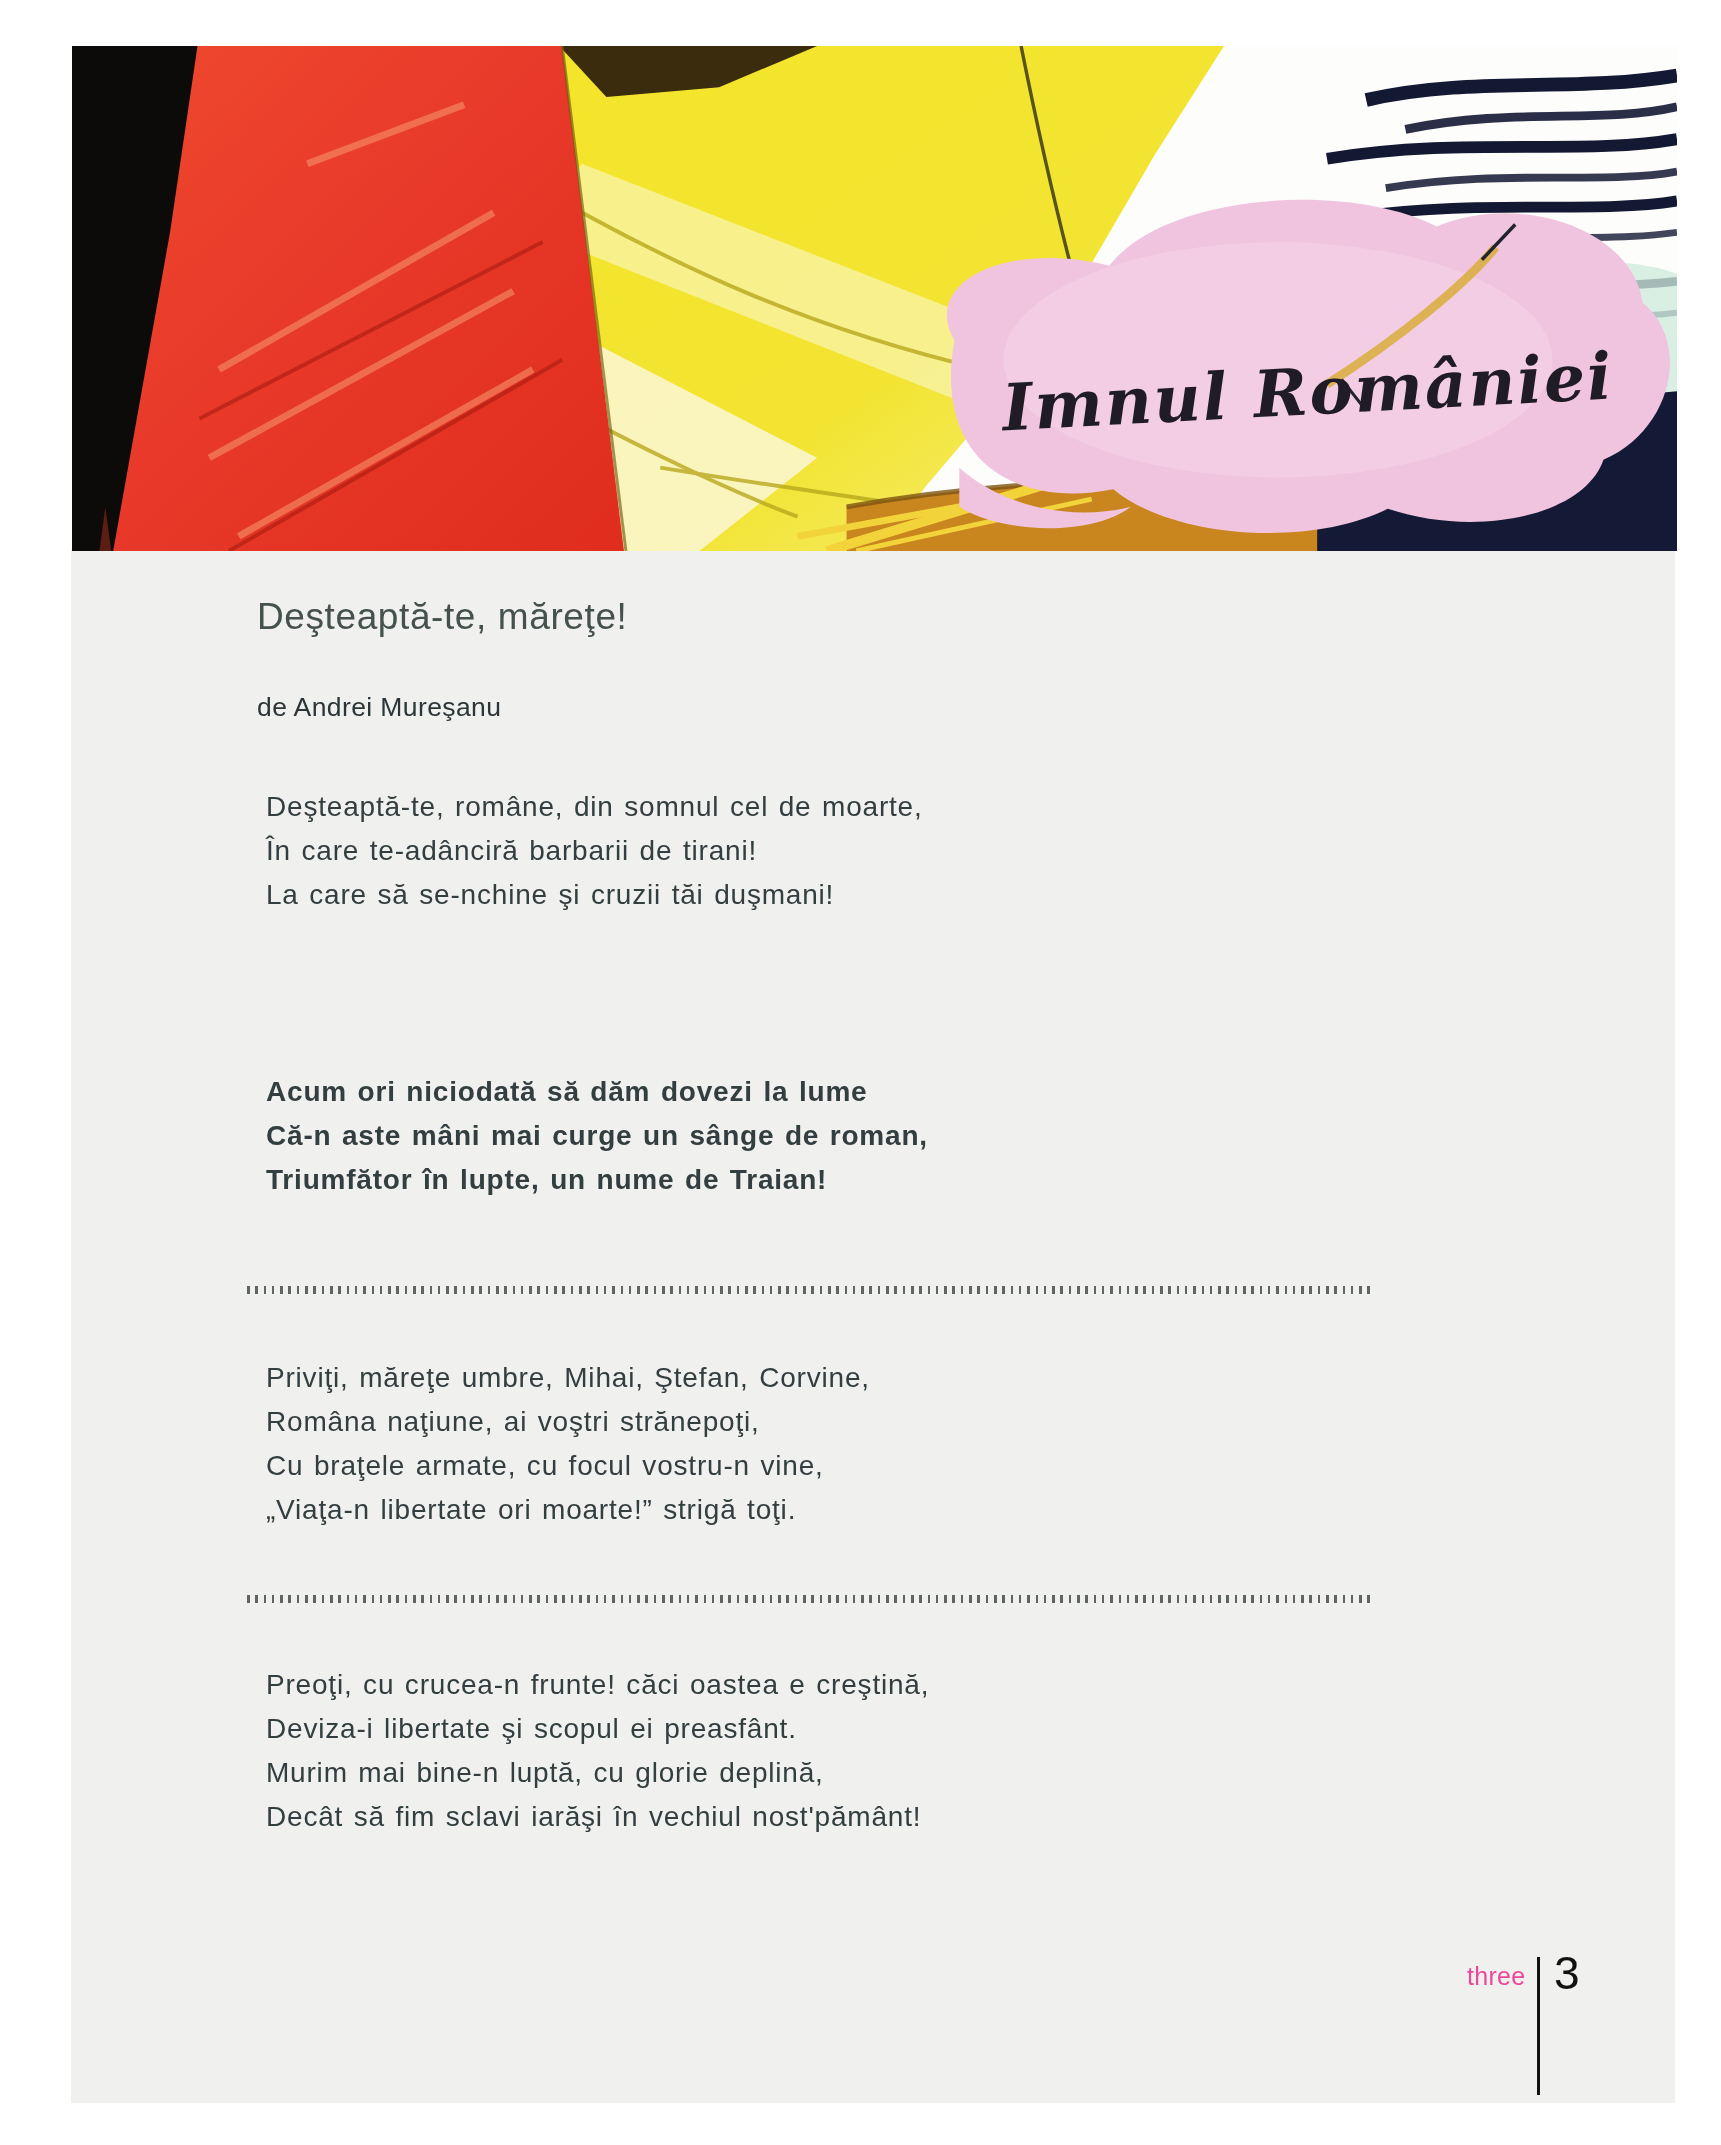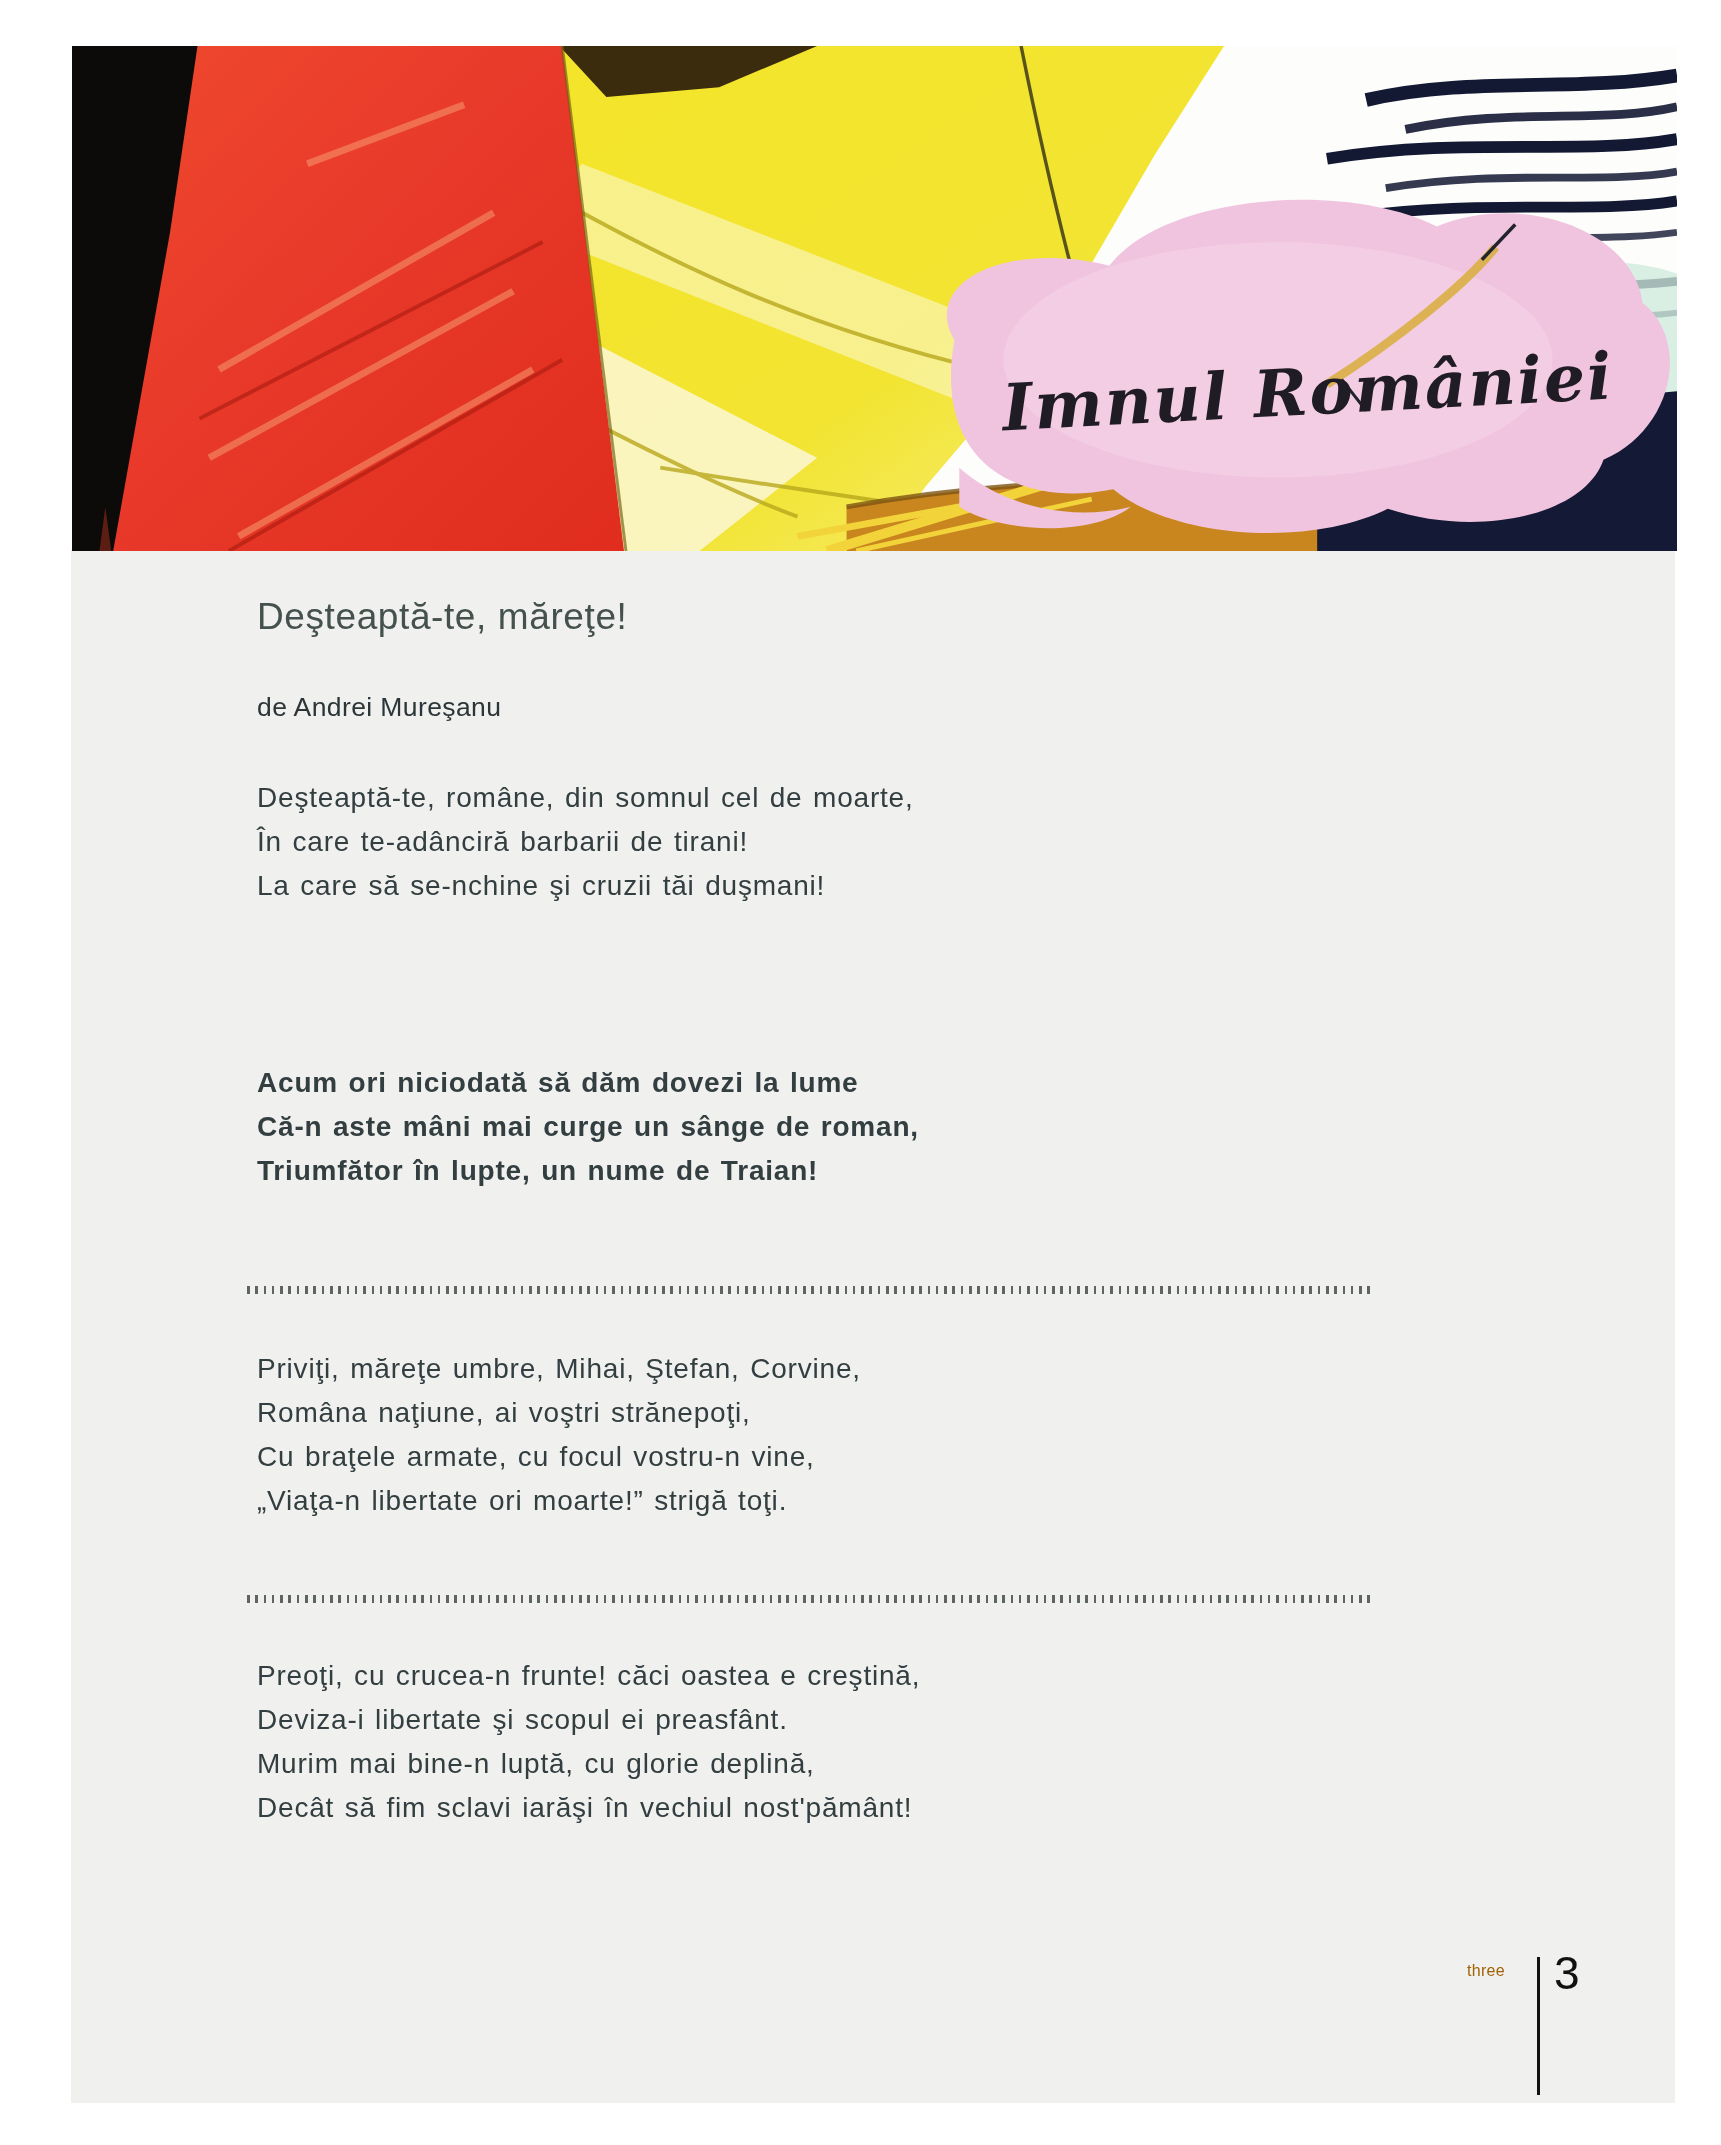--- a/index.html
+++ b/index.html
@@ -18,40 +18,40 @@
   }
   .poem-title{
     position:absolute;left:257px;top:596px;
     font-size:37px;letter-spacing:0.6px;color:#44514f;
   }
   .poem-byline{
     position:absolute;left:257px;top:692px;
     font-size:26.5px;letter-spacing:0.4px;color:#2c3537;
   }
   .stanza{
-    position:absolute;left:257px;margin:0;
+    position:absolute;left:257px;margin:9px;
   }
   .stanza p{
     margin:0;font-size:28px;line-height:44px;
     letter-spacing:0.8px;word-spacing:2px;color:#333e40;
   }
   .stanza-1{top:776px;}
   .stanza-2{top:1061px;font-weight:bold;}
   .stanza-3{top:1347px;}
   .stanza-4{top:1654px;}
   .dotted-sep{
     position:absolute;left:247px;width:1127px;height:7.8px;
     background:repeating-linear-gradient(to right,#454b4b 0 2.5px,transparent 2.5px 8.3px);
     opacity:.85;
   }
   .dotted-sep.first{top:1286px;}
   .dotted-sep.second{top:1595px;}
   .footer-word{
     position:absolute;left:1467px;top:1962px;
-    font-size:16px;color:#a16207;letter-spacing:0.3px;
+    font-size:25px;color:#ec4899;letter-spacing:0.3px;
   }
   .footer-line{
     position:absolute;left:1537px;top:1957px;width:2.9px;height:138px;
     background:#121212;
   }
   .footer-number{
     position:absolute;left:1554px;top:1946px;
     font-size:46px;color:#111;
   }
   .script-title{

